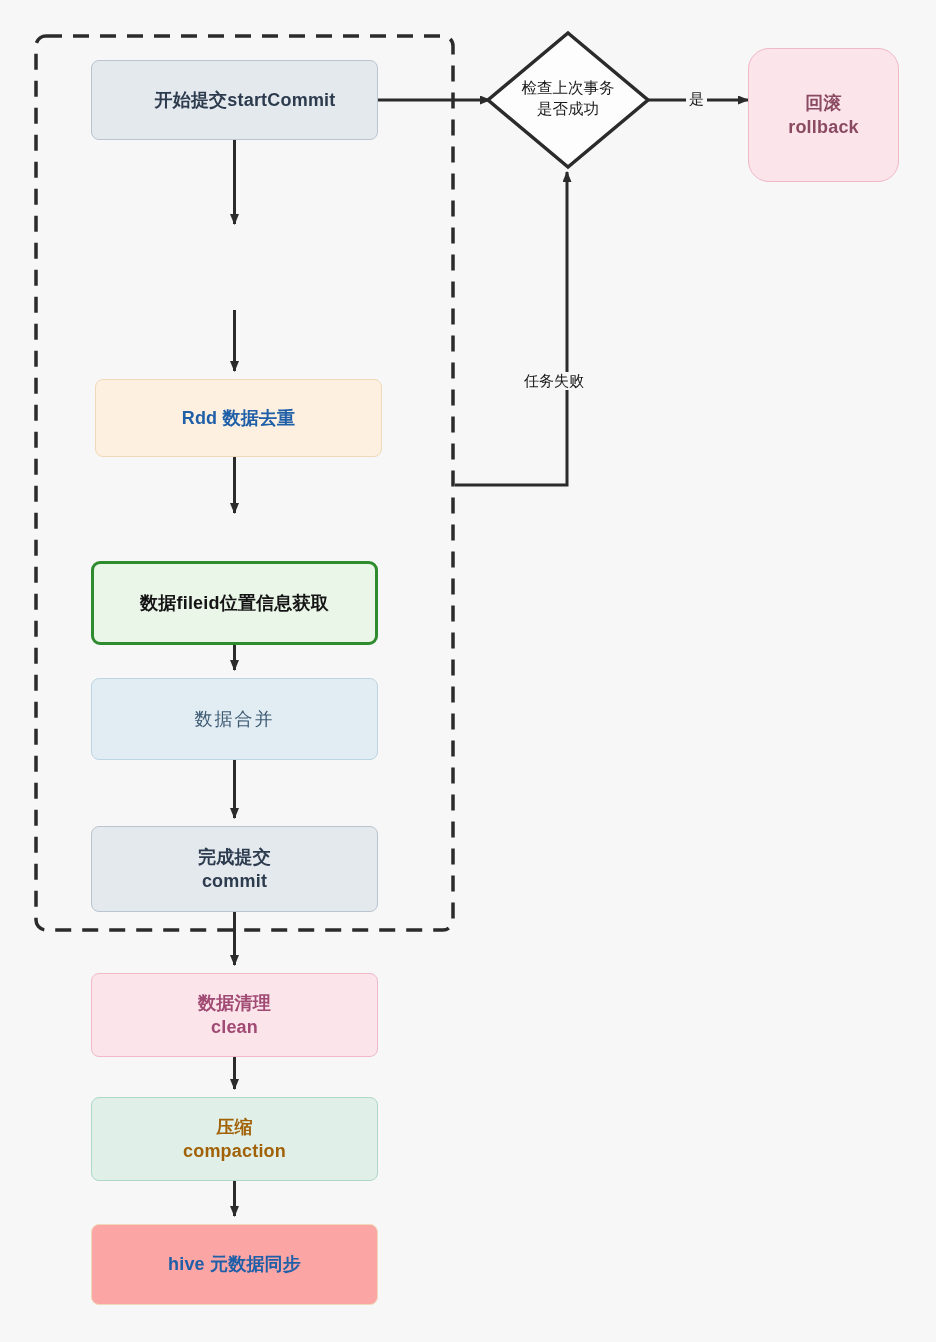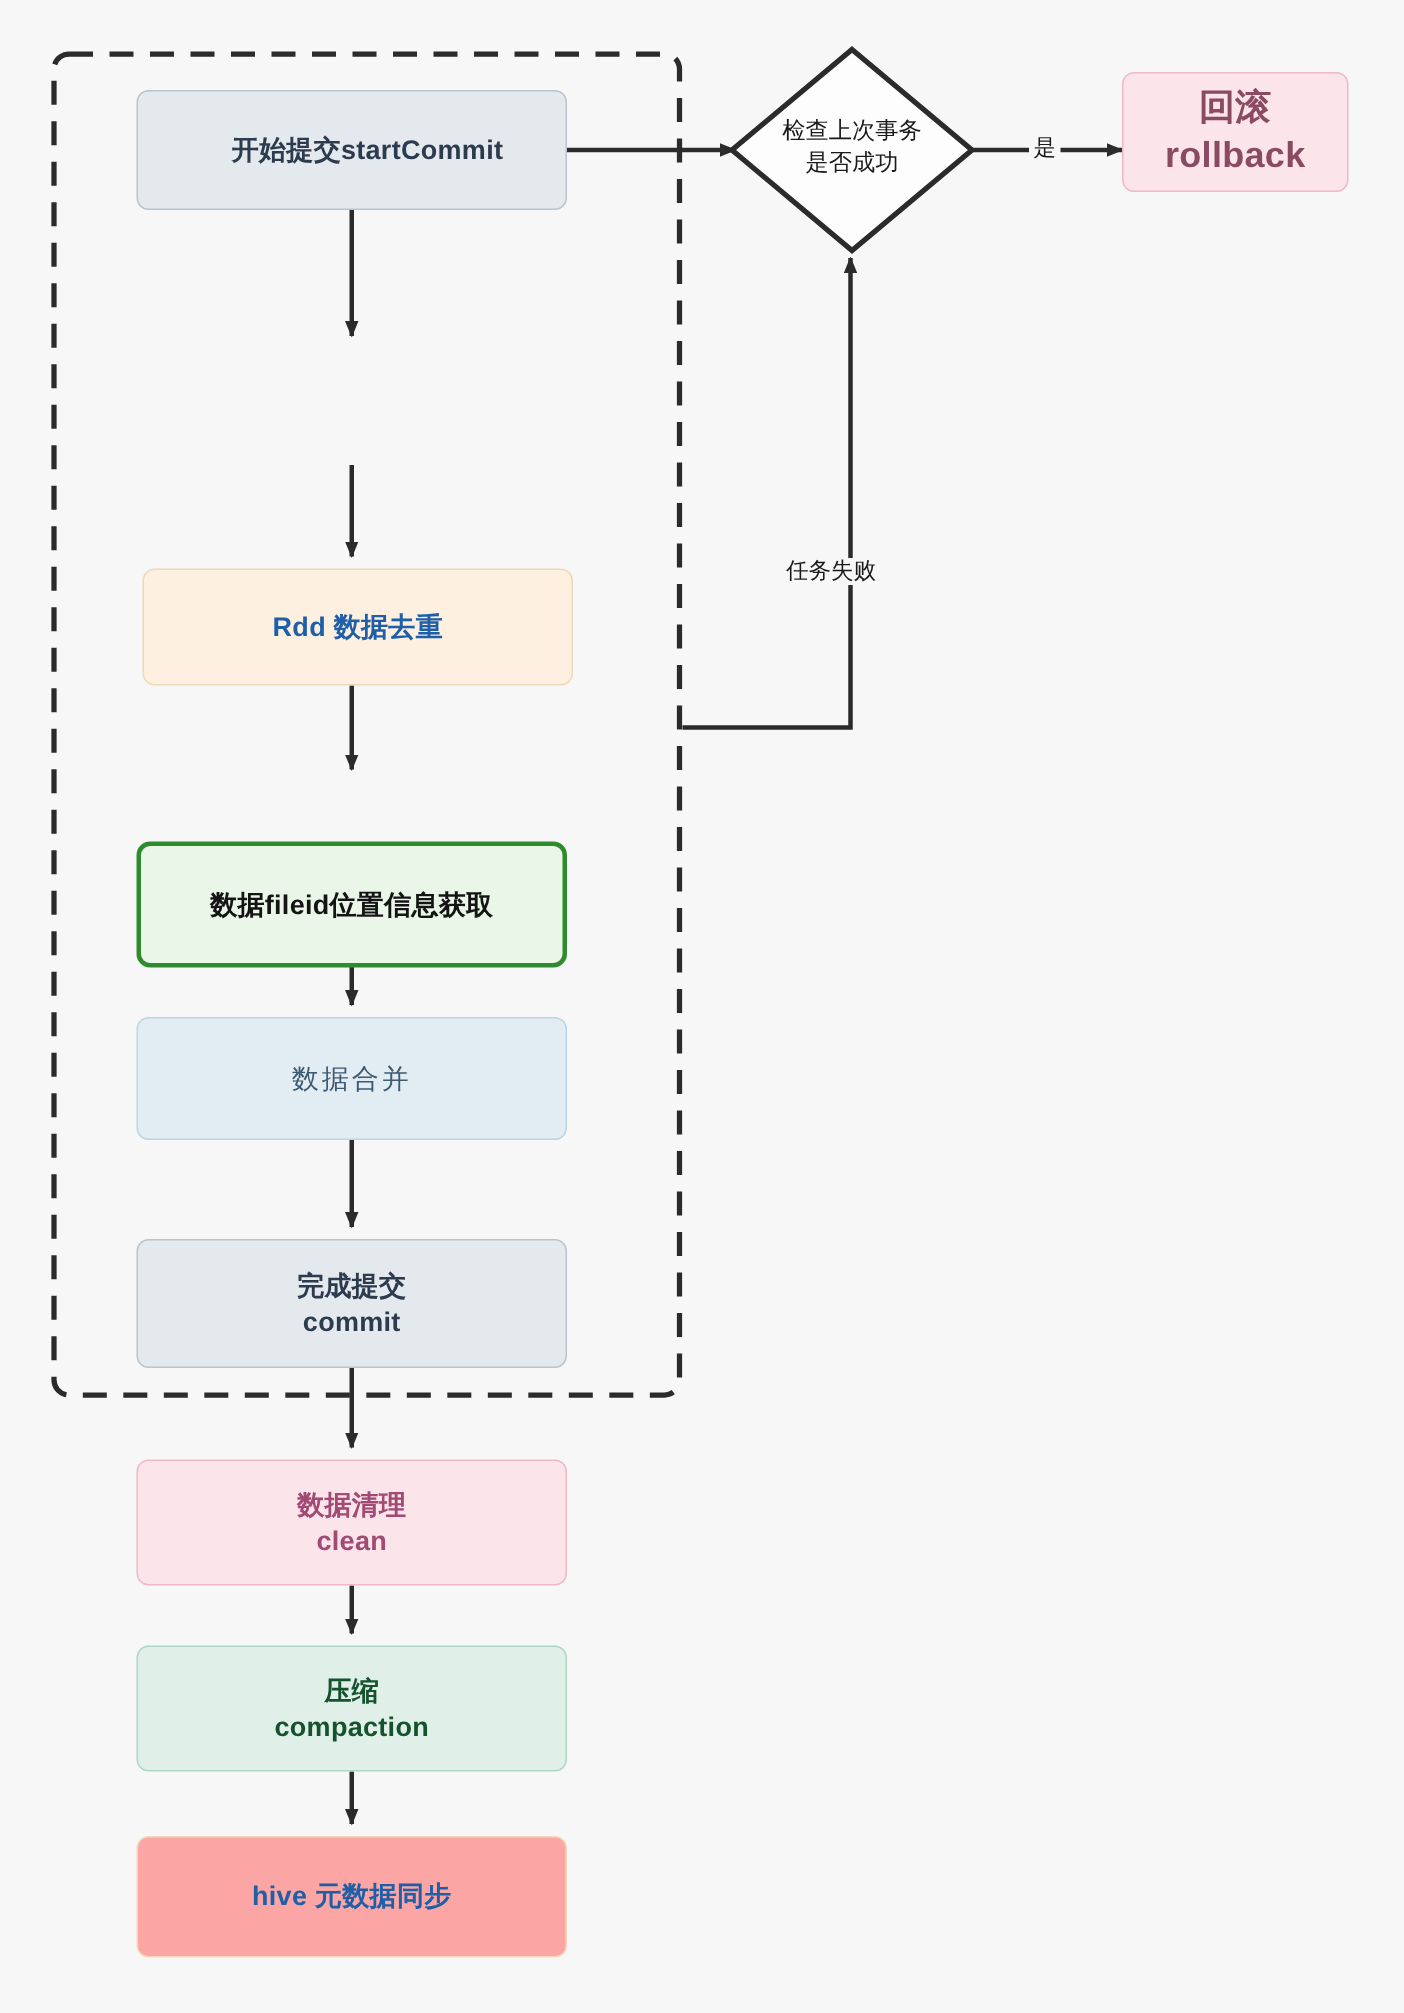--- a/index.html
+++ b/index.html
@@ -106,25 +106,25 @@
   <div class="node thick" style="left:91px; top:521px; width:287px; height:84px; background:#eaf6e8; border-color:#2e8b2e; color:#141414; font-weight:bold; font-size:18px;">数据fileid位置信息获取</div>
 
   <div class="node" style="left:91px; top:678px; width:287px; height:82px; background:#e2edf3; border-color:#bcd5e2; color:#3d5a73; font-weight:normal; font-size:18px; letter-spacing:2px;">数据合并</div>
 
   <div class="node" style="left:91px; top:826px; width:287px; height:86px; background:#e4e9ee; border-color:#b9c4cf; color:#2d3b4e; font-weight:bold; font-size:18px;">完成提交
 commit</div>
 
   <div class="node" style="left:91px; top:973px; width:287px; height:84px; background:#fbe4ea; border-color:#f0b8c8; color:#a04a74; font-weight:bold; font-size:18px;">数据清理
 clean</div>
 
-  <div class="node" style="left:91px; top:1097px; width:287px; height:84px; background:#e0f0e9; border-color:#aed7c7; color:#14532d; font-weight:bold; font-size:18px;">压缩
+  <div class="node" style="left:91px; top:1097px; width:287px; height:84px; background:#e0f0e9; border-color:#aed7c7; color:#a16207; font-weight:bold; font-size:18px;">压缩
 compaction</div>
 
   <div class="node" style="left:91px; top:1224px; width:287px; height:81px; background:#fca5a5; border-color:#f0d9b8; color:#1f5fa8; font-weight:bold; font-size:18px;">hive 元数据同步</div>
 
-  <div class="node" style="left:748px; top:48px; width:151px; height:80px; background:#fbe4ea; border-color:#f0b8c8; color:#8a4a62; font-weight:bold; font-size:24px;">回滚
+  <div class="node" style="left:748px; top:48px; width:151px; height:134px; background:#fbe4ea; border-color:#f0b8c8; color:#8a4a62; font-weight:bold; font-size:18px;border-radius:21px;">回滚
 rollback</div>
 
   <div class="edge-label" style="left:686px; top:90px;">是</div>
 
   <div class="edge-label" style="left:521px; top:372px;">任务失败</div>
 
 </div>
 
 </body></html>

